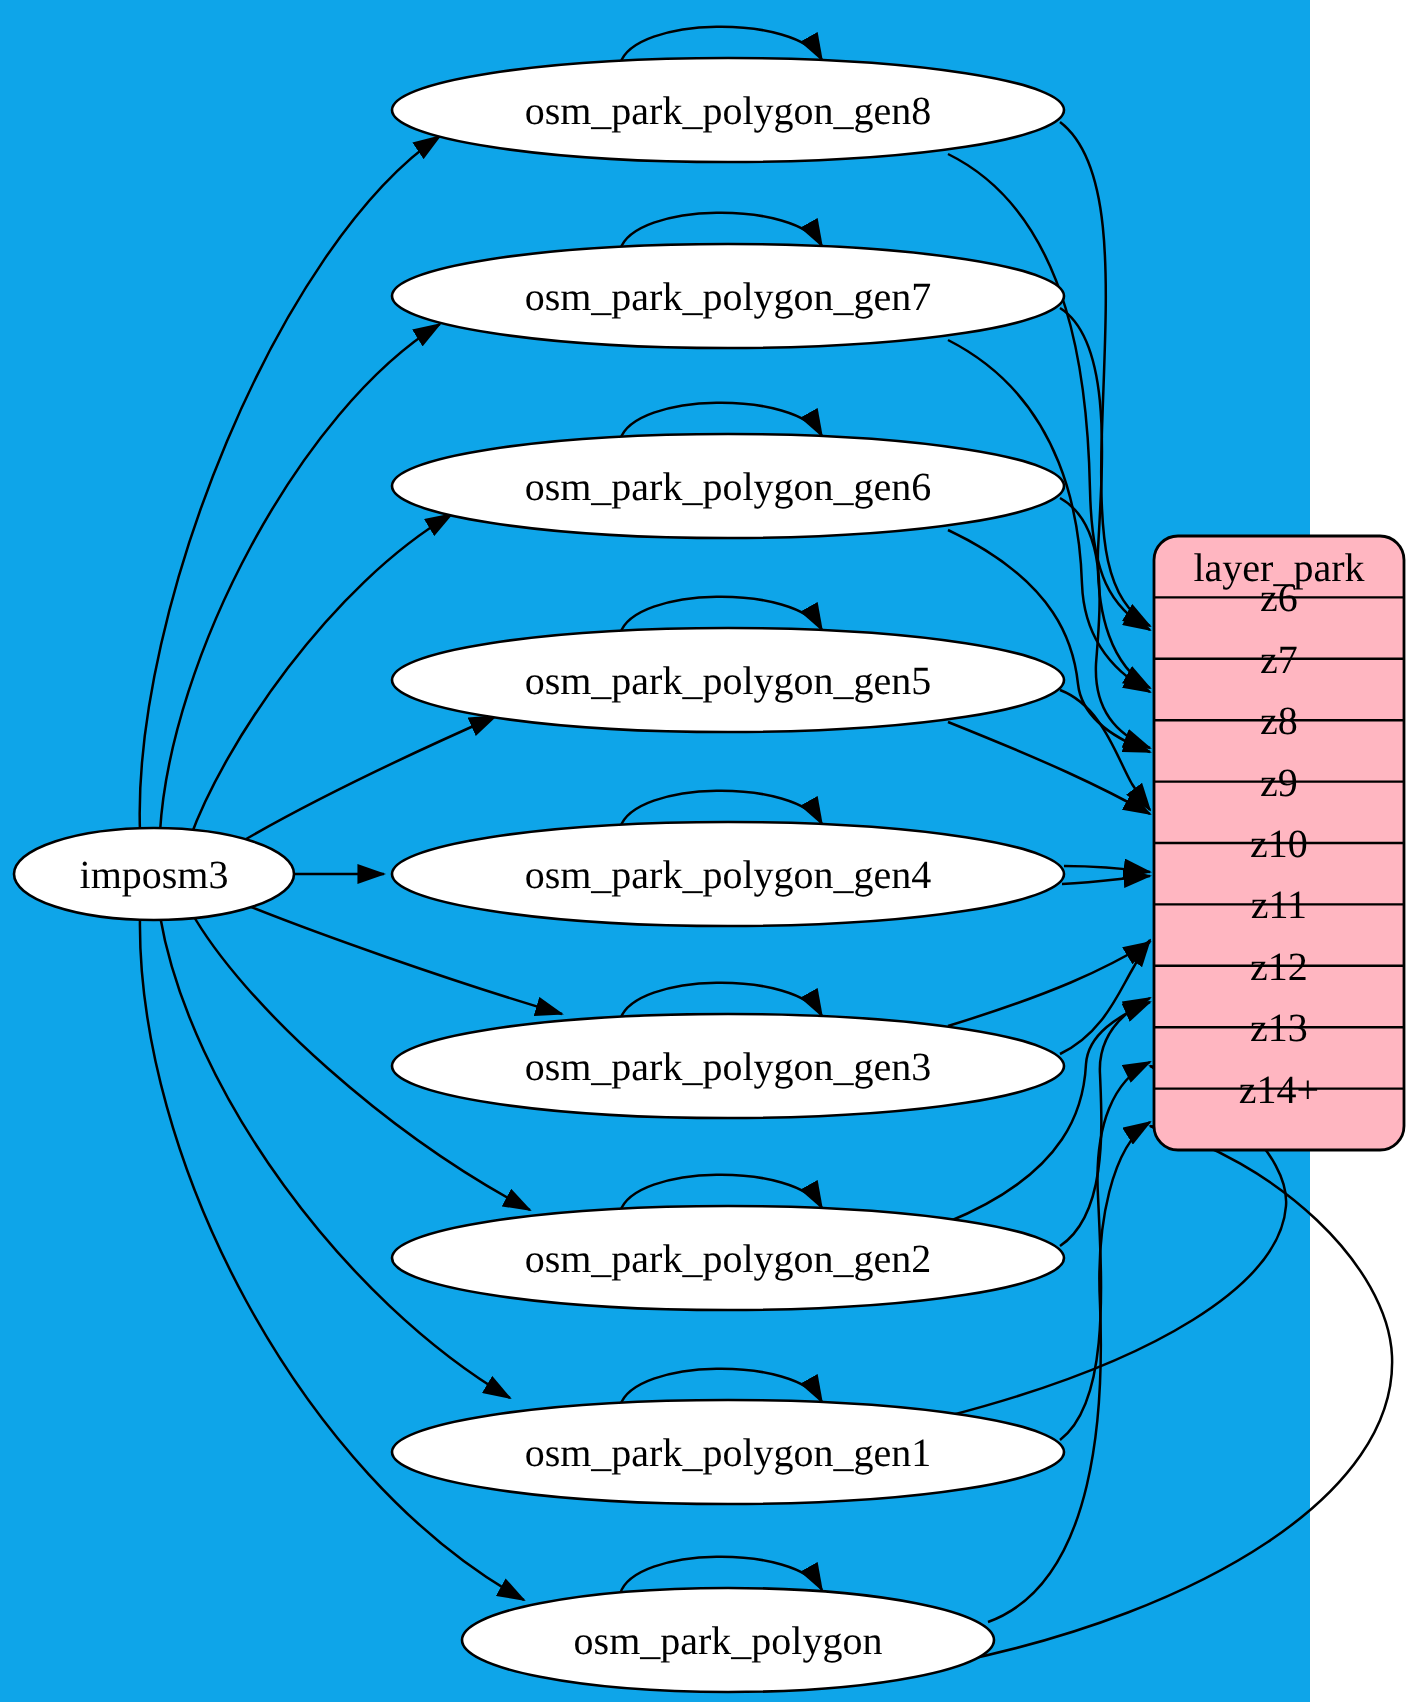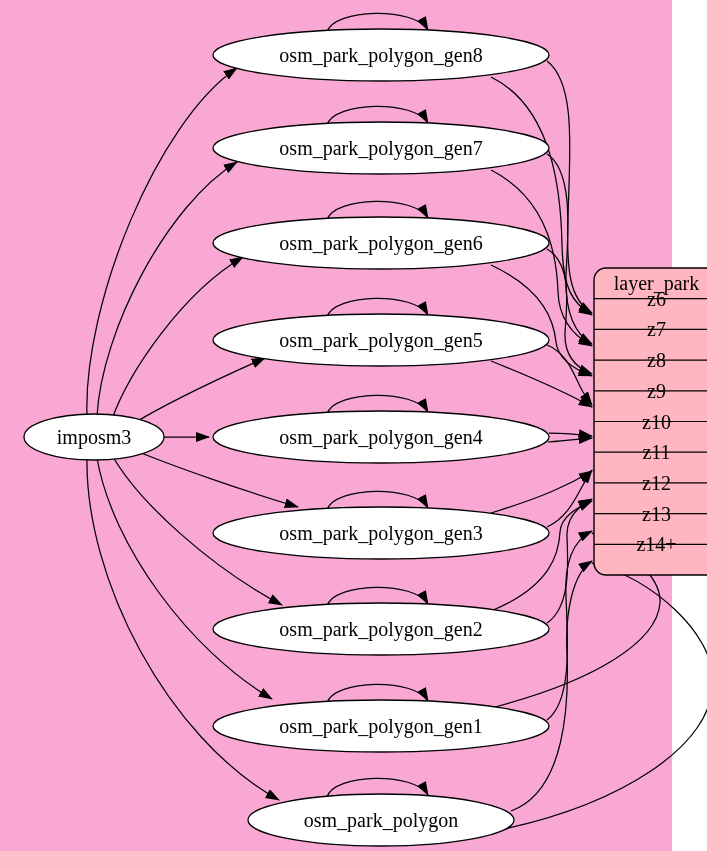--- a/index.html
+++ b/index.html
@@ -4,23 +4,22 @@
 <style>
   html, body {
     margin: 0;
     padding: 0;
     background: #ffffff;
   }
   .canvas-wrap {
     width: 655px;
     height: 851px;
     position: relative;
-    background: #f9a8d4;
+    background: #0ea5e9;
     font-family: "Liberation Serif", "DejaVu Serif", serif;
-    padding-left: 17px;
   }
   svg text {
     font-family: "Liberation Serif", "DejaVu Serif", serif;
     fill: #000000;
   }
 </style>
 </head>
 <body>
 
 <div class="canvas-wrap">

